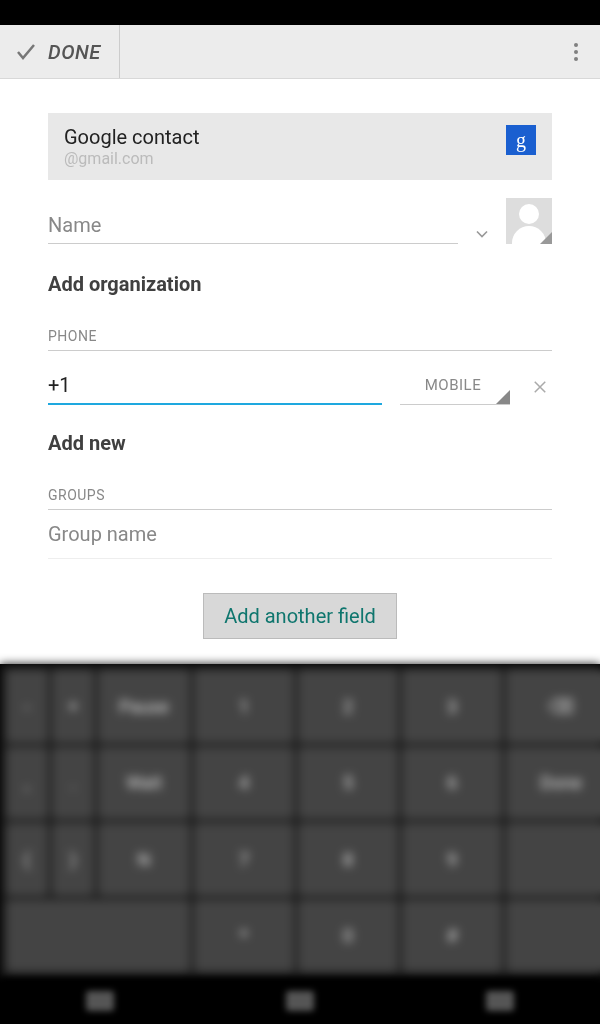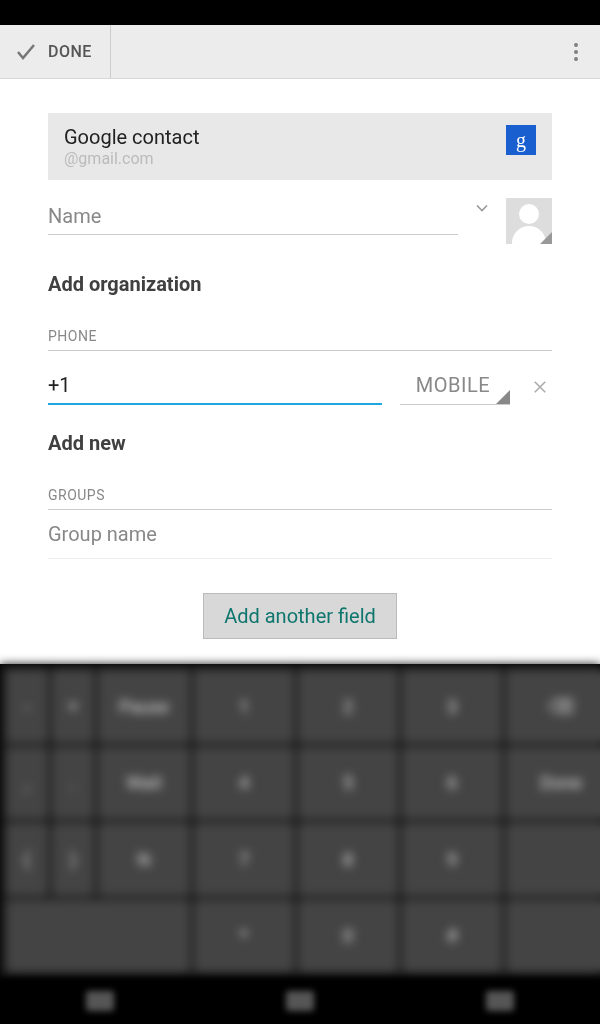--- a/index.html
+++ b/index.html
@@ -42,24 +42,25 @@
     .done-check {
       width: 24px;
       height: 24px;
       margin-right: 10px;
       display: flex;
       align-items: center;
       justify-content: center;
     }
     .done-check svg { width: 24px; height: 24px; }
     .done-label {
-      font-size: 16px;
+      font-size: 20px;
       font-weight: 500;
       color: #555;
       letter-spacing: 0.5px;
+      font-style: italic;
     }
     .overflow {
       margin-left: auto;
       width: 48px;
       height: 100%;
       display: flex;
       align-items: center;
       justify-content: center;
       cursor: pointer;
     }
@@ -93,21 +94,21 @@
       color: #fff;
       display: flex;
       align-items: center;
       justify-content: center;
       font-family: Georgia, serif;
       font-size: 20px;
     }
 
     .name-row {
       display: flex;
-      align-items: flex-start;
+      align-items: flex-end;
       margin-top: 18px;
       gap: 14px;
     }
     .name-input {
       flex: 1;
       border: none;
       border-bottom: 1px solid #ccc;
       font-size: 20px;
       color: #888;
       padding: 6px 0;
@@ -174,21 +175,21 @@
       gap:0;
       height: 36px;
       border-bottom: 1px solid #ccc;
       padding: 0 4px 4px 0;
       cursor:pointer;
       width: 110px;
       position:relative;
       justify-content:center;
     }
     .phone-type-label{
-      font-size: 20px; color:#888; letter-spacing:0.5px;
+      font-size: 15px; color:#888; letter-spacing:0.5px;
       align-self:center;
     }
     .spinner-tri{
       position:absolute; right:0; bottom:0;
       width:0;height:0;
       border:7px solid transparent;
       border-right-color:#888;border-bottom-color:#888;
     }
     .delete-phone{
       width:24px;height:24px;cursor:pointer;

